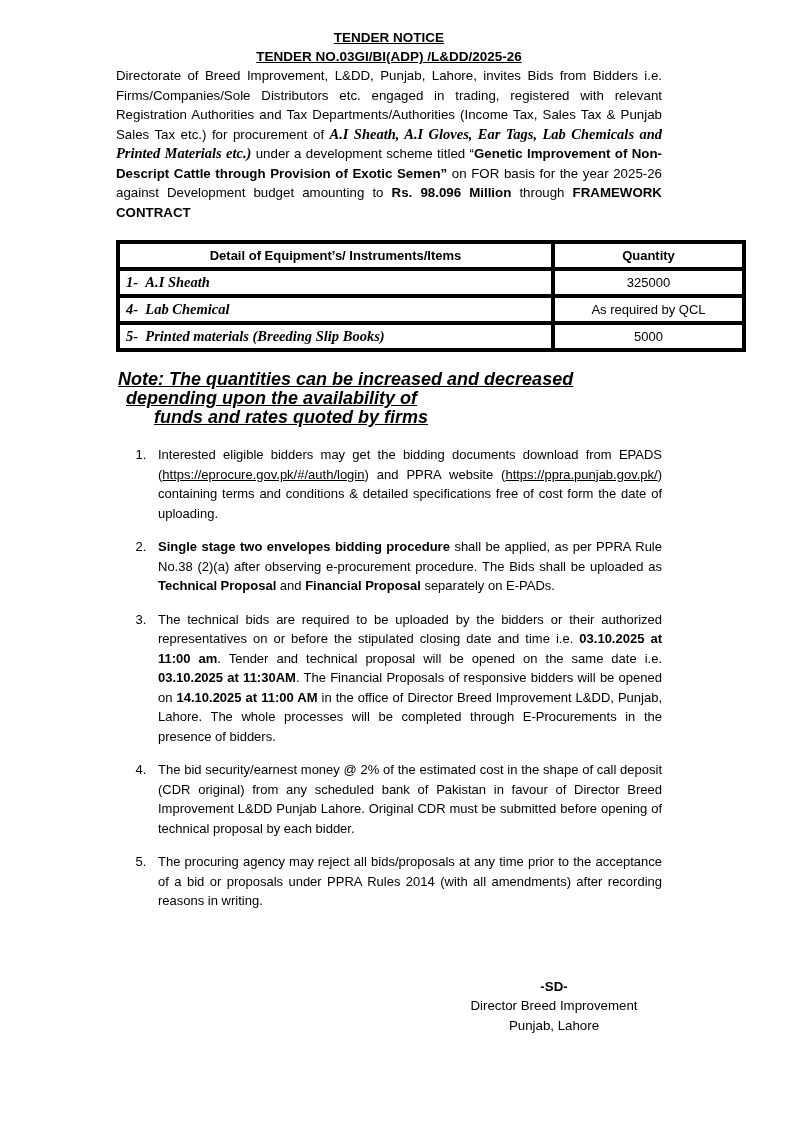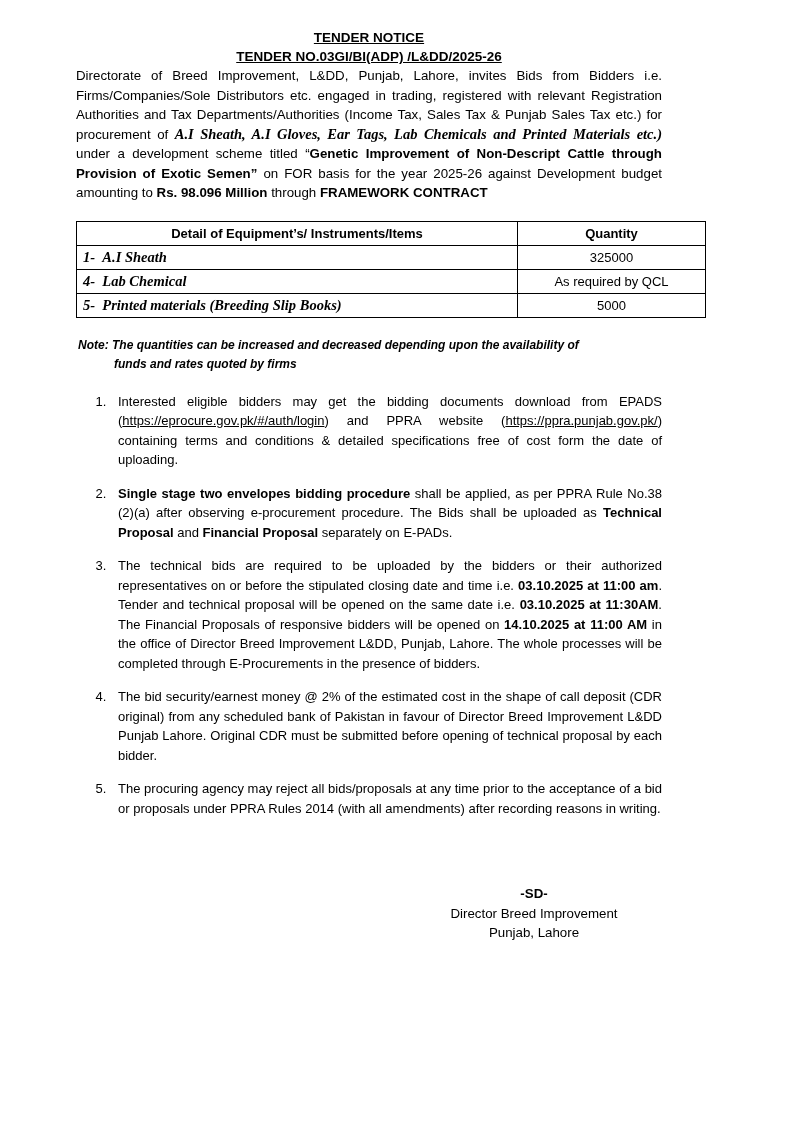--- a/index.html
+++ b/index.html
@@ -11,21 +11,21 @@
     width: 794px;
     height: 1123px;
     font-family: "Liberation Sans", sans-serif;
     color: #000000;
     position: relative;
   }
   .page {
     width: 738px;
     height: 1123px;
     box-sizing: border-box;
-    padding: 24px 76px 0 76px;
+    padding: 24px 76px 0 116px;
   }
   .title-block {
     text-align: center;
     margin-top: 4px;
   }
   .title-line {
     font-weight: bold;
     font-size: 13.5px;
     text-decoration: underline;
     line-height: 19px;
@@ -43,21 +43,21 @@
     font-style: italic;
     font-size: 14.5px;
   }
   table.items {
     border-collapse: collapse;
     margin: 18px auto 0 auto;
     width: 630px;
     font-size: 13px;
   }
   table.items td, table.items th {
-    border: 1px solid #000000;
+    border: 4px solid #000000;
     padding: 2px 6px;
     height: 19px;
   }
   table.items th {
     font-weight: bold;
     text-align: center;
     font-size: 13px;
   }
   td.item-name {
     font-family: "Liberation Serif", serif;
@@ -69,24 +69,25 @@
   }
   td.qty {
     text-align: center;
     width: 175px;
     font-size: 13px;
   }
   .note {
     margin-top: 18px;
     font-weight: bold;
     font-style: italic;
-    font-size: 12px;
+    font-size: 18px;
     line-height: 19px;
     padding-left: 10px;
     text-indent: -8px;
+    text-decoration: underline;
   }
   .note .note-cont {
     display: block;
     padding-left: 28px;
     text-indent: 0;
   }
   ol.clauses {
     margin: 18px 0 2px 0;
     padding-left: 34px;
     font-size: 13px;

